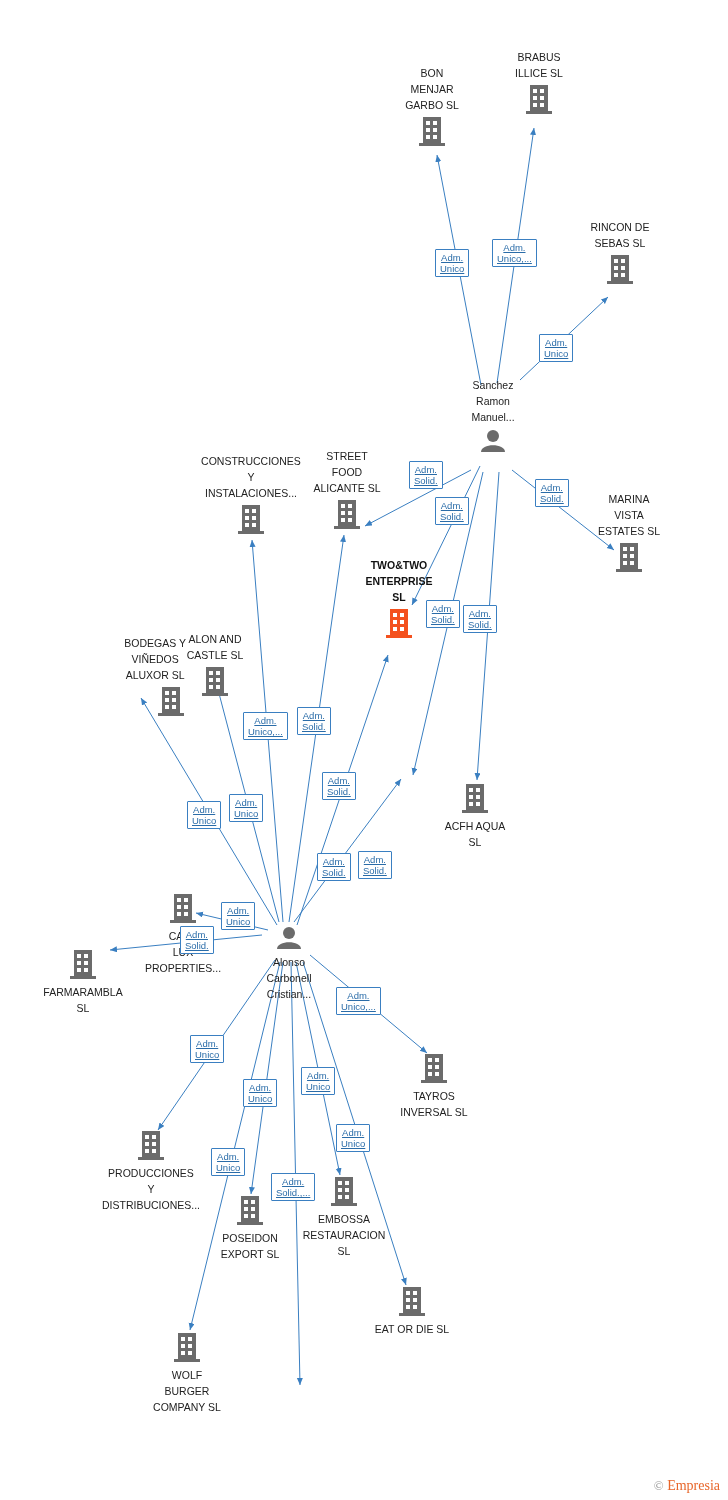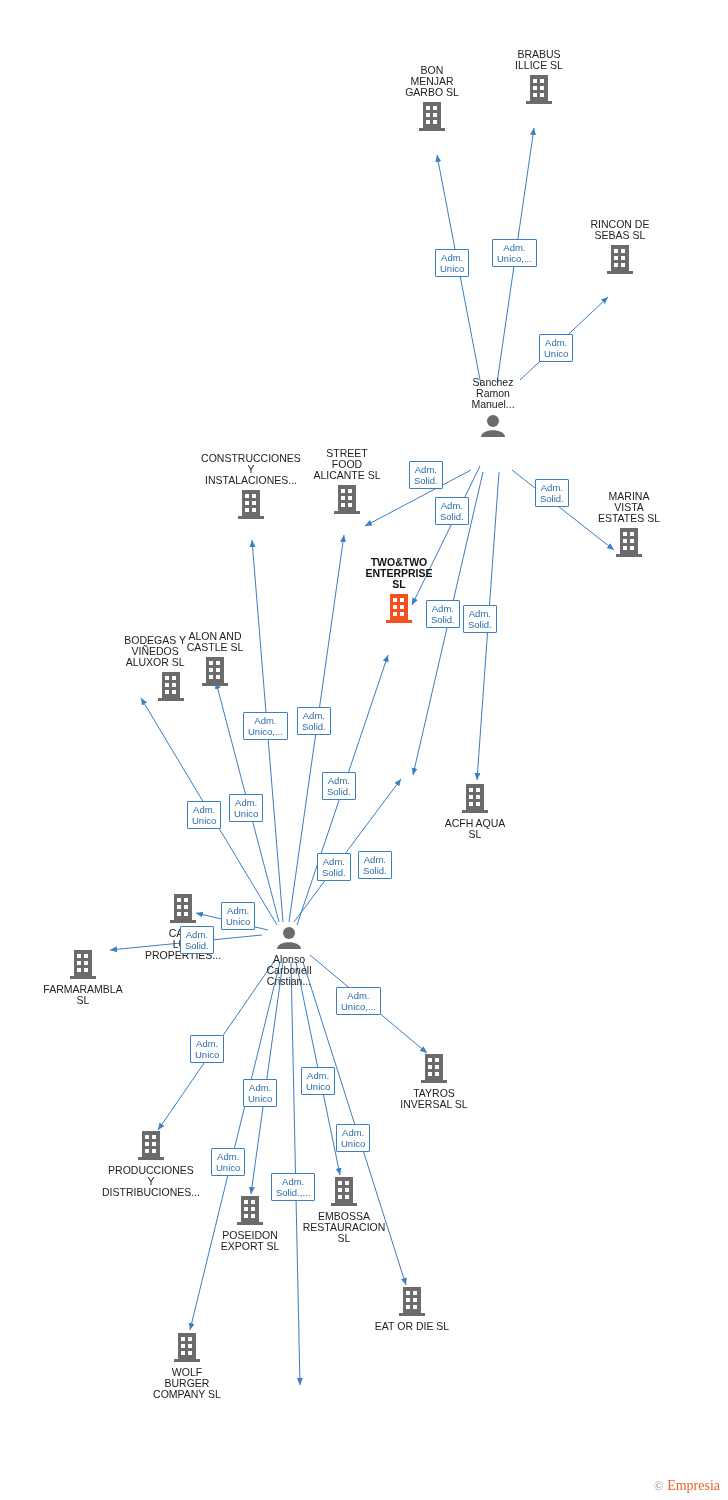--- a/index.html
+++ b/index.html
@@ -32,21 +32,21 @@
     text-align: center;
   }
   .node .glyph {
     display: block;
     line-height: 1;
   }
   .node .label {
     display: block;
     font-size: 10.5px;
     color: #222;
-    line-height: 11px;
+    line-height: 16px;
     margin-top: 1px;
     white-space: pre-line;
   }
   .node.label-above .label { order: -1; }
   .node.label-above {
     display: flex;
     flex-direction: column;
   }
   .node.highlight .label {
     font-weight: bold;
@@ -56,20 +56,21 @@
     position: absolute;
     border: 1px solid #3a7fc1;
     background: #ffffff;
     color: #2a6ca8;
     font-size: 9.5px;
     line-height: 11px;
     padding: 2px 4px;
     text-align: center;
     white-space: pre-line;
     border-radius: 1px;
+    text-decoration: underline;
   }
   .watermark {
     position: absolute;
     right: 8px;
     bottom: 6px;
     font-size: 14px;
     color: #e8662a;
     font-family: "Liberation Serif", serif;
   }
   .watermark .c {

